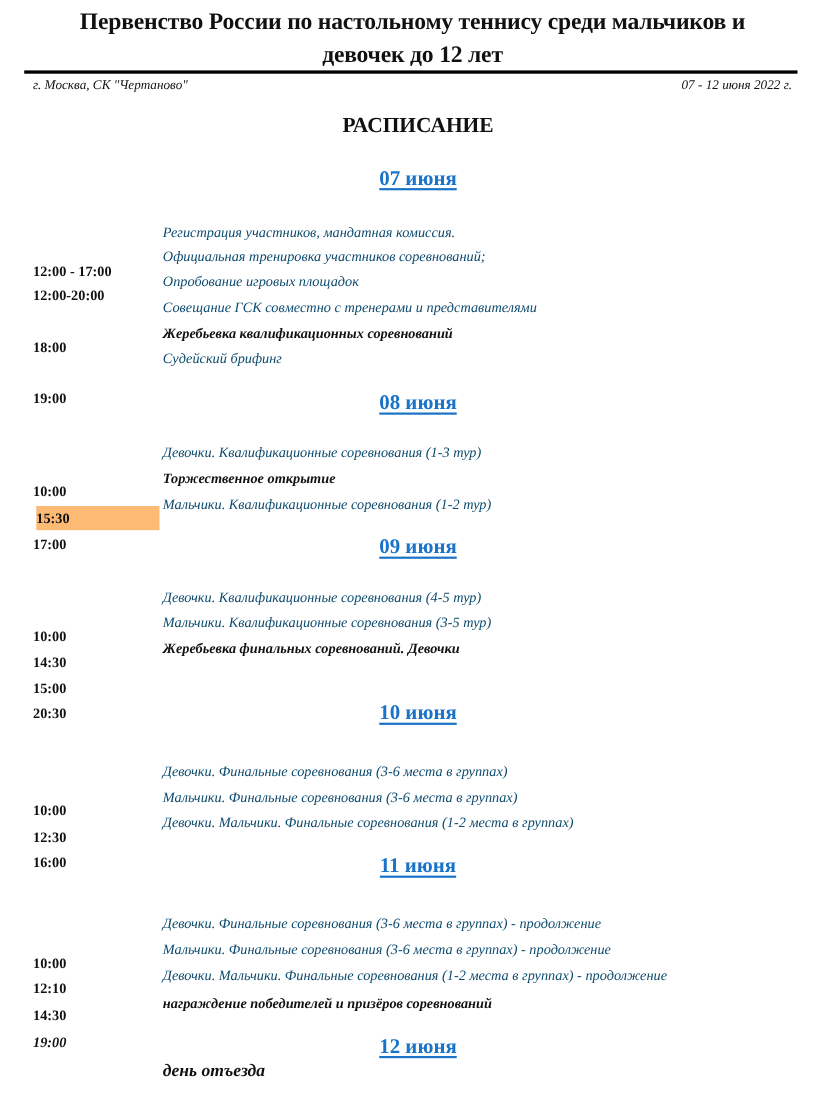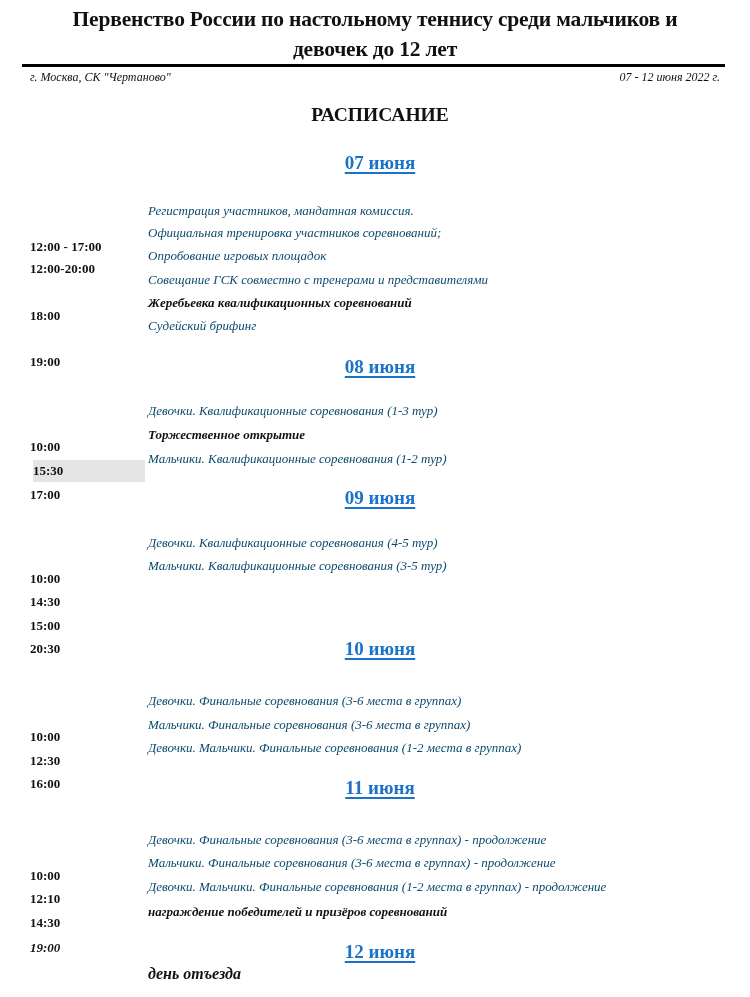--- a/index.html
+++ b/index.html
@@ -28,21 +28,21 @@
     .day {
       position: absolute; left: 0; width: 760px; text-align: center;
       font-weight: bold; font-size: 19px; color: #1a73c8;
       text-decoration: underline; text-decoration-thickness: 2px; text-underline-offset: 3px;
     }
     .row { position: absolute; left: 30px; height: 22px; width: 700px; }
     .time {
       position: absolute; left: 0; width: 112px; top: 0; height: 22px; line-height: 22px;
       font-weight: bold; font-size: 13px; text-align: left; margin-top: 36px;
     }
-    .time.hl { background: #e5e5e5; left: 3px; width: 112px; }
+    .time.hl { background: #fdba74; left: 3px; width: 112px; }
     .time.ital { font-style: italic; }
     .event {
       position: absolute; left: 118px; top: 0; line-height: 22px;
       font-style: italic; font-size: 13px; white-space: nowrap; color: #0c4a6e;
     }
     .event.bold { font-weight: bold; color: #111; }
     .depart {
       position: absolute; left: 148px; top: 965px; font-weight: bold; font-style: italic; font-size: 16px;
     }
   </style>
@@ -103,20 +103,21 @@
 <div class="row" style="top:532px">
   <div class="time">10:00</div>
   <div class="event">Девочки. Квалификационные соревнования (4-5 тур)</div>
 </div>
 <div class="row" style="top:555px">
   <div class="time">14:30</div>
   <div class="event">Мальчики. Квалификационные соревнования (3-5 тур)</div>
 </div>
 <div class="row" style="top:579px">
   <div class="time">15:00</div>
+  <div class="event bold">Жеребьевка финальных соревнований. Девочки</div>
 </div>
 <div class="row" style="top:602px">
   <div class="time">20:30</div>
 </div>
 
 <div class="day" style="top:638px">10 июня</div>
 <div class="row" style="top:690px">
   <div class="time">10:00</div>
   <div class="event">Девочки. Финальные соревнования (3-6 места в группах)</div>
 </div>

